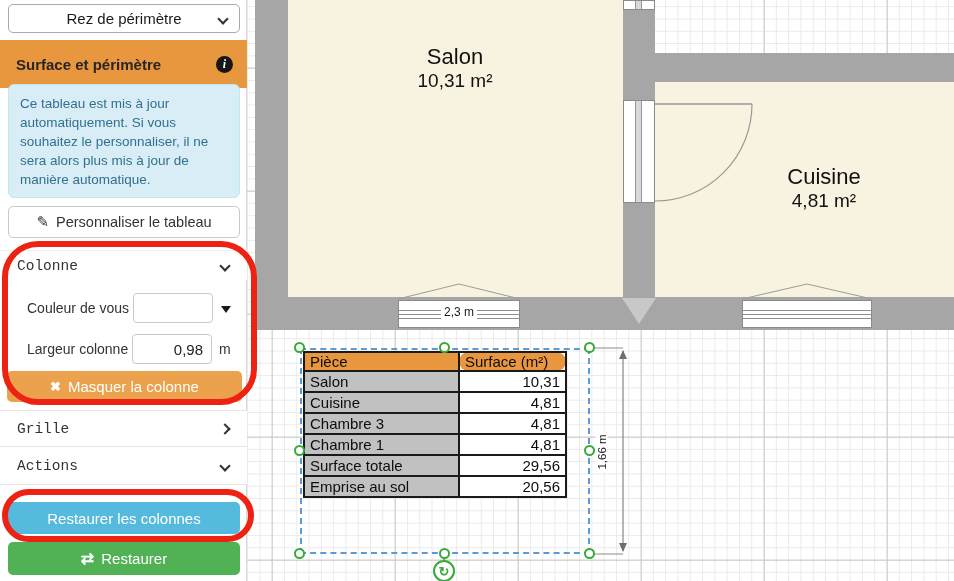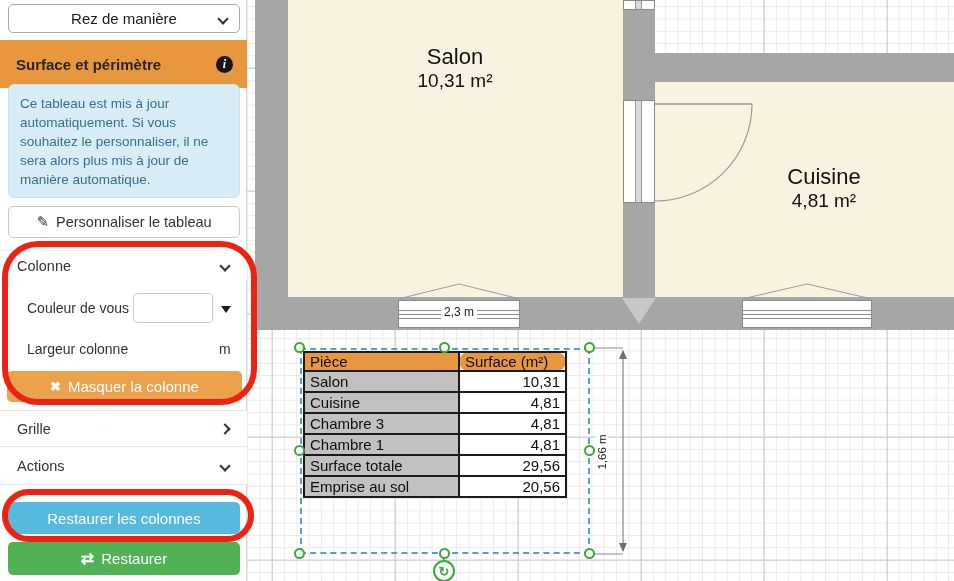--- a/index.html
+++ b/index.html
@@ -24,21 +24,21 @@
   .btn { display:flex; align-items:center; justify-content:center; gap:7px; border-radius:5px; font-size:15px; cursor:pointer; border:none; }
   .btn-white { position:absolute; left:8px; top:206px; width:232px; height:32px; background:#fff; border:1px solid #c9c9c9; color:#333; font-size:14.5px; }
   .btn-white .pencil { font-size:15px; }
   .btn-orange { position:absolute; left:7px; top:371px; width:235px; height:31px; background:#eca14d; color:#fff; }
   .btn-orange .x { font-weight:bold; font-size:13px; }
   .btn-blue { position:absolute; left:8px; top:502px; width:232px; height:32px; background:#56b9de; color:#fff; }
   .btn-green { position:absolute; left:8px; top:542px; width:232px; height:33px; background:#50b254; color:#fff; }
   .btn-green .rep { font-weight:bold; font-size:16px; }
 
   .section-hdr { position:absolute; left:0; width:247px; border-top:1px solid #e6e6e6; display:flex; align-items:center; padding:0 18px 0 17px; font-size:14.5px; color:#333; cursor:pointer; background:#fff; }
-  .section-hdr span.lbl { flex:1; }
+  .section-hdr span.lbl { flex:1;font-family:Liberation Mono, monospace; }
   #sec-colonne { top:250px; height:30px; border-top:1px solid #eee; }
   #sec-grille  { top:410px; height:36px; }
   #sec-actions { top:446px; height:38px; }
   .sep { position:absolute; left:0; top:484px; width:247px; height:0; border-top:1px solid #e6e6e6; }
 
   .field-label { position:absolute; left:27px; font-size:14px; color:#333; line-height:30px; }
   .field-input { position:absolute; background:#fff; border:1px solid #c9c9c9; border-radius:4px; height:30px; width:80px; font-size:15px; color:#222; font-family:"Liberation Sans",sans-serif; }
   #color-input { left:133px; top:293px; }
   #width-input { left:132px; top:334px; text-align:right; padding-right:8px; }
   .tri-down { position:absolute; left:221px; top:306px; width:0; height:0; border-left:5px solid transparent; border-right:5px solid transparent; border-top:7px solid #1a1a1a; cursor:pointer; }
@@ -214,21 +214,21 @@
     <div id="rot-handle">↻</div>
 
     <div class="dim-h">
         <span>1,66 m</span>
       </div>
   </div>
 
   <div id="sidebar">
 
     <div class="floor-select">
-      <span>Rez de manière</span>
+      <span>Rez de périmètre</span>
       <span class="chev down" style="border-color:#333"></span>
     </div>
 
     <div class="panel-header">
       <span class="title">Surface et périmètre</span>
       <span class="info-icon">i</span>
     </div>
 
     <div class="info-box">Ce tableau est mis à jour automatiquement. Si vous souhaitez le personnaliser, il ne sera alors plus mis à jour de manière automatique.</div>
 
@@ -240,20 +240,21 @@
     <div class="section-hdr" id="sec-colonne">
       <span class="lbl">Colonne</span>
       <span class="chev down"></span>
     </div>
 
     <span class="field-label" style="top:293px">Couleur de vous</span>
     <input class="field-input" id="color-input" value="" style="">
     <span class="tri-down"></span>
 
     <span class="field-label" style="top:334px">Largeur colonne</span>
+    <input class="field-input" id="width-input" value="0,98" style="">
     <span class="unit">m</span>
 
     <button class="btn btn-orange">
       <span class="x">✖</span>
       <span>Masquer la colonne</span>
     </button>
 
     <div class="section-hdr" id="sec-grille">
       <span class="lbl">Grille</span>
       <span class="chev right"></span>

